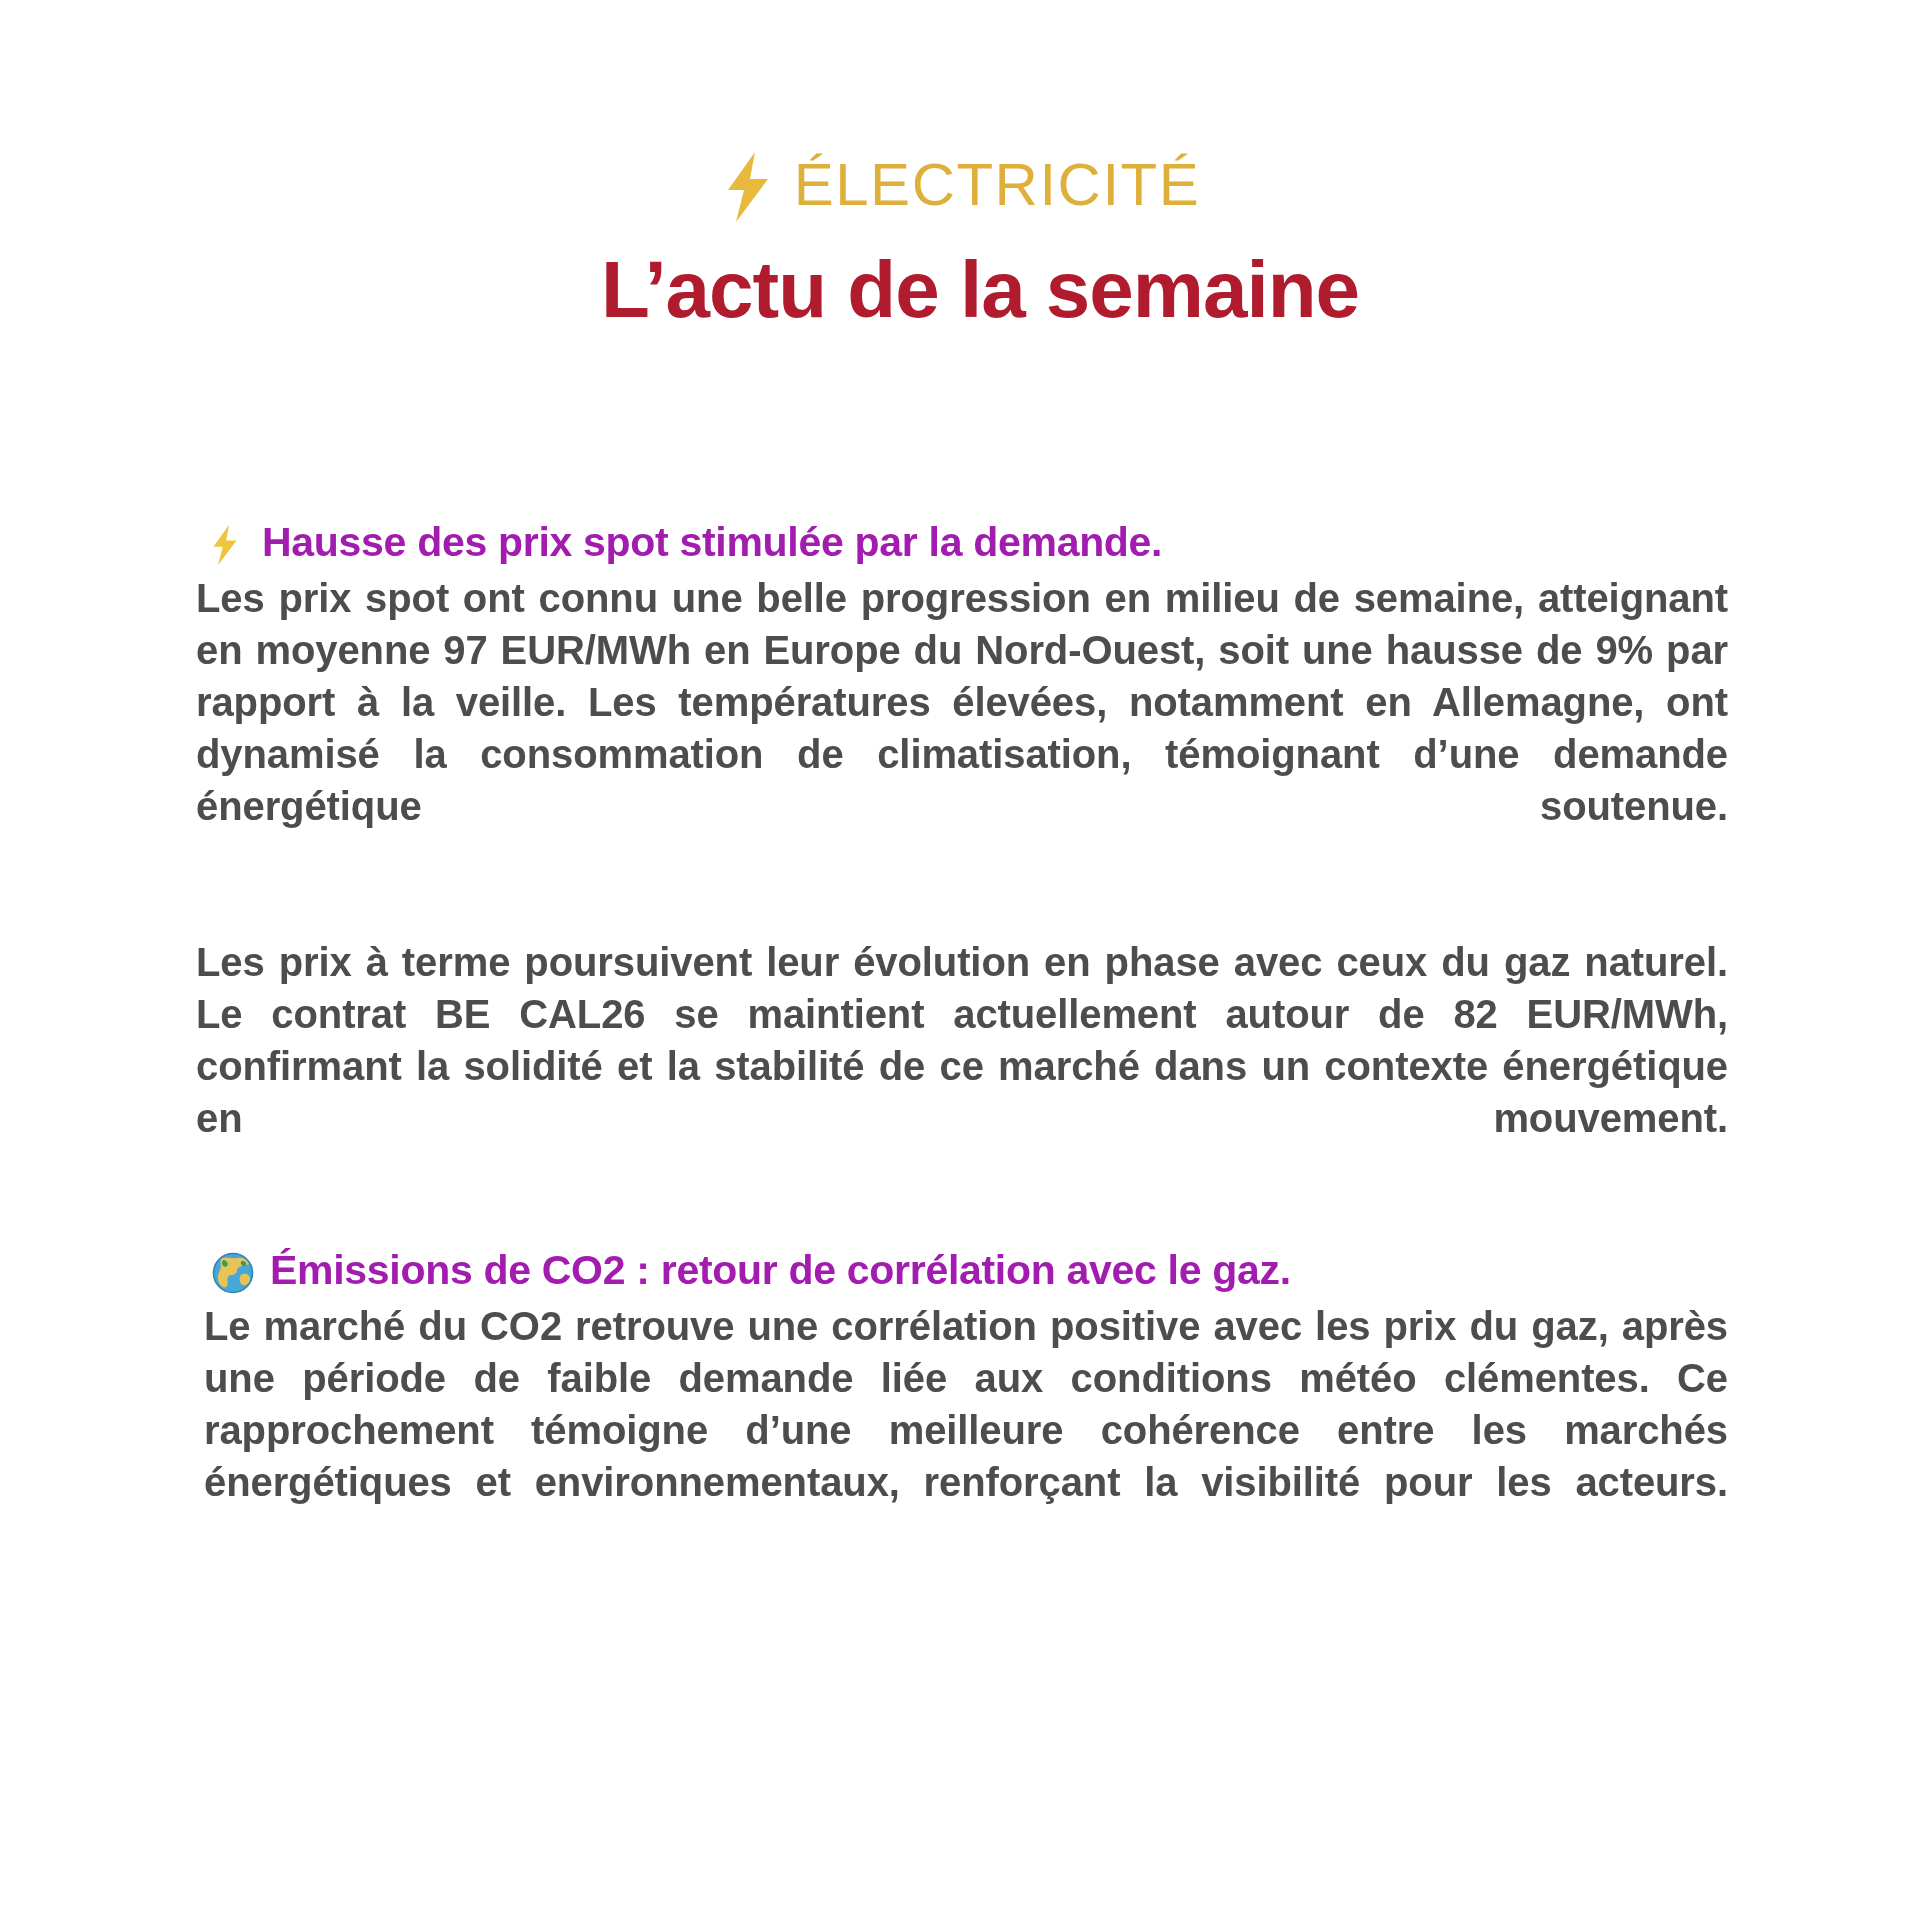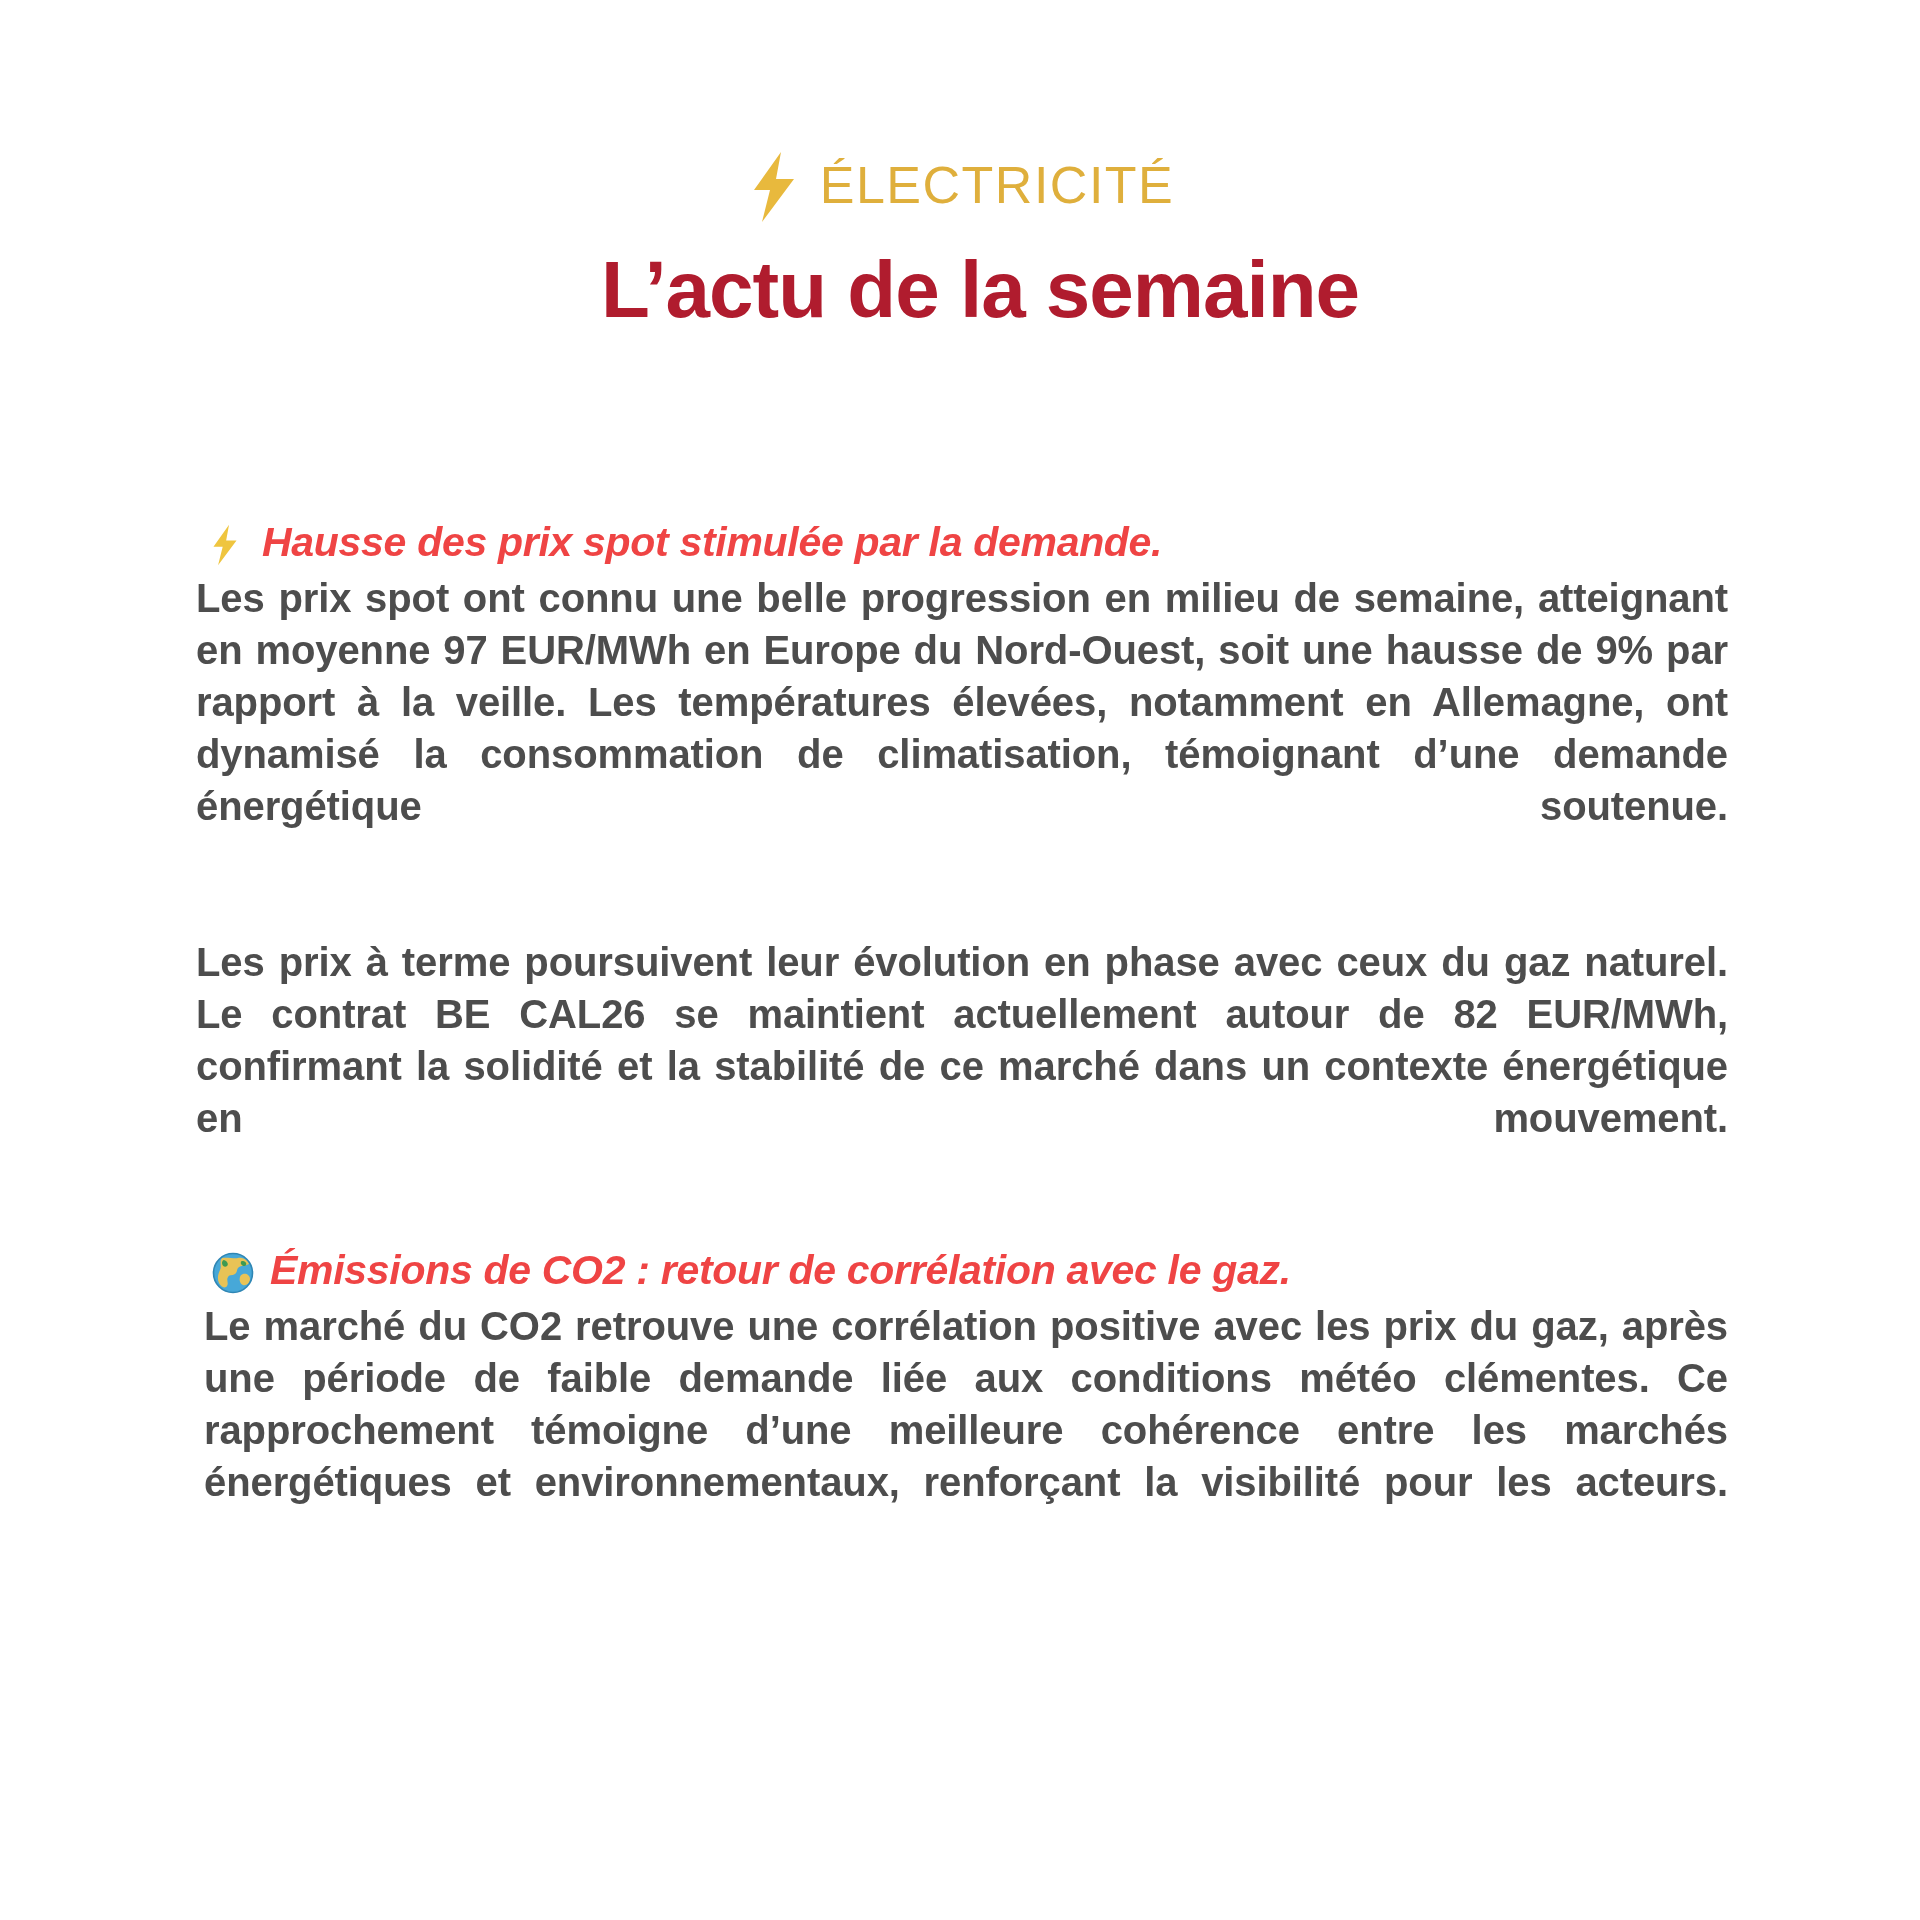--- a/index.html
+++ b/index.html
@@ -28,21 +28,21 @@
     padding-top: 150px;
     text-align: center;
   }
 
   .kicker {
     display: flex;
     align-items: center;
     justify-content: center;
     gap: 18px;
     color: #DFAF3C;
-    font-size: 52px;
+    font-size: 60px;
     font-weight: 400;
     letter-spacing: 1.5px;
     line-height: 1;
     font-family: "Liberation Sans", sans-serif;
   }
 
   .kicker-text {
     display: inline-block;
   }
 
@@ -84,28 +84,27 @@
     height: 46px;
     display: inline-flex;
     align-items: center;
     justify-content: center;
     transform: translateY(2px);
   }
 
   .section-icon svg { display: block; }
 
   .section-title {
-    color: #ef4444;
+    color: #a21caf;
     font-size: 41px;
     font-weight: bold;
     line-height: 1.12;
     letter-spacing: -0.3px;
     font-family: "Liberation Sans", sans-serif;
     white-space: nowrap;
-    font-style: italic;
   }
 
   .section-body {
     color: #4D4D4D;
     font-size: 40px;
     font-weight: 700;
     line-height: 1.30;
     text-align: justify;
     text-justify: inter-word;
     letter-spacing: -0.1px;

